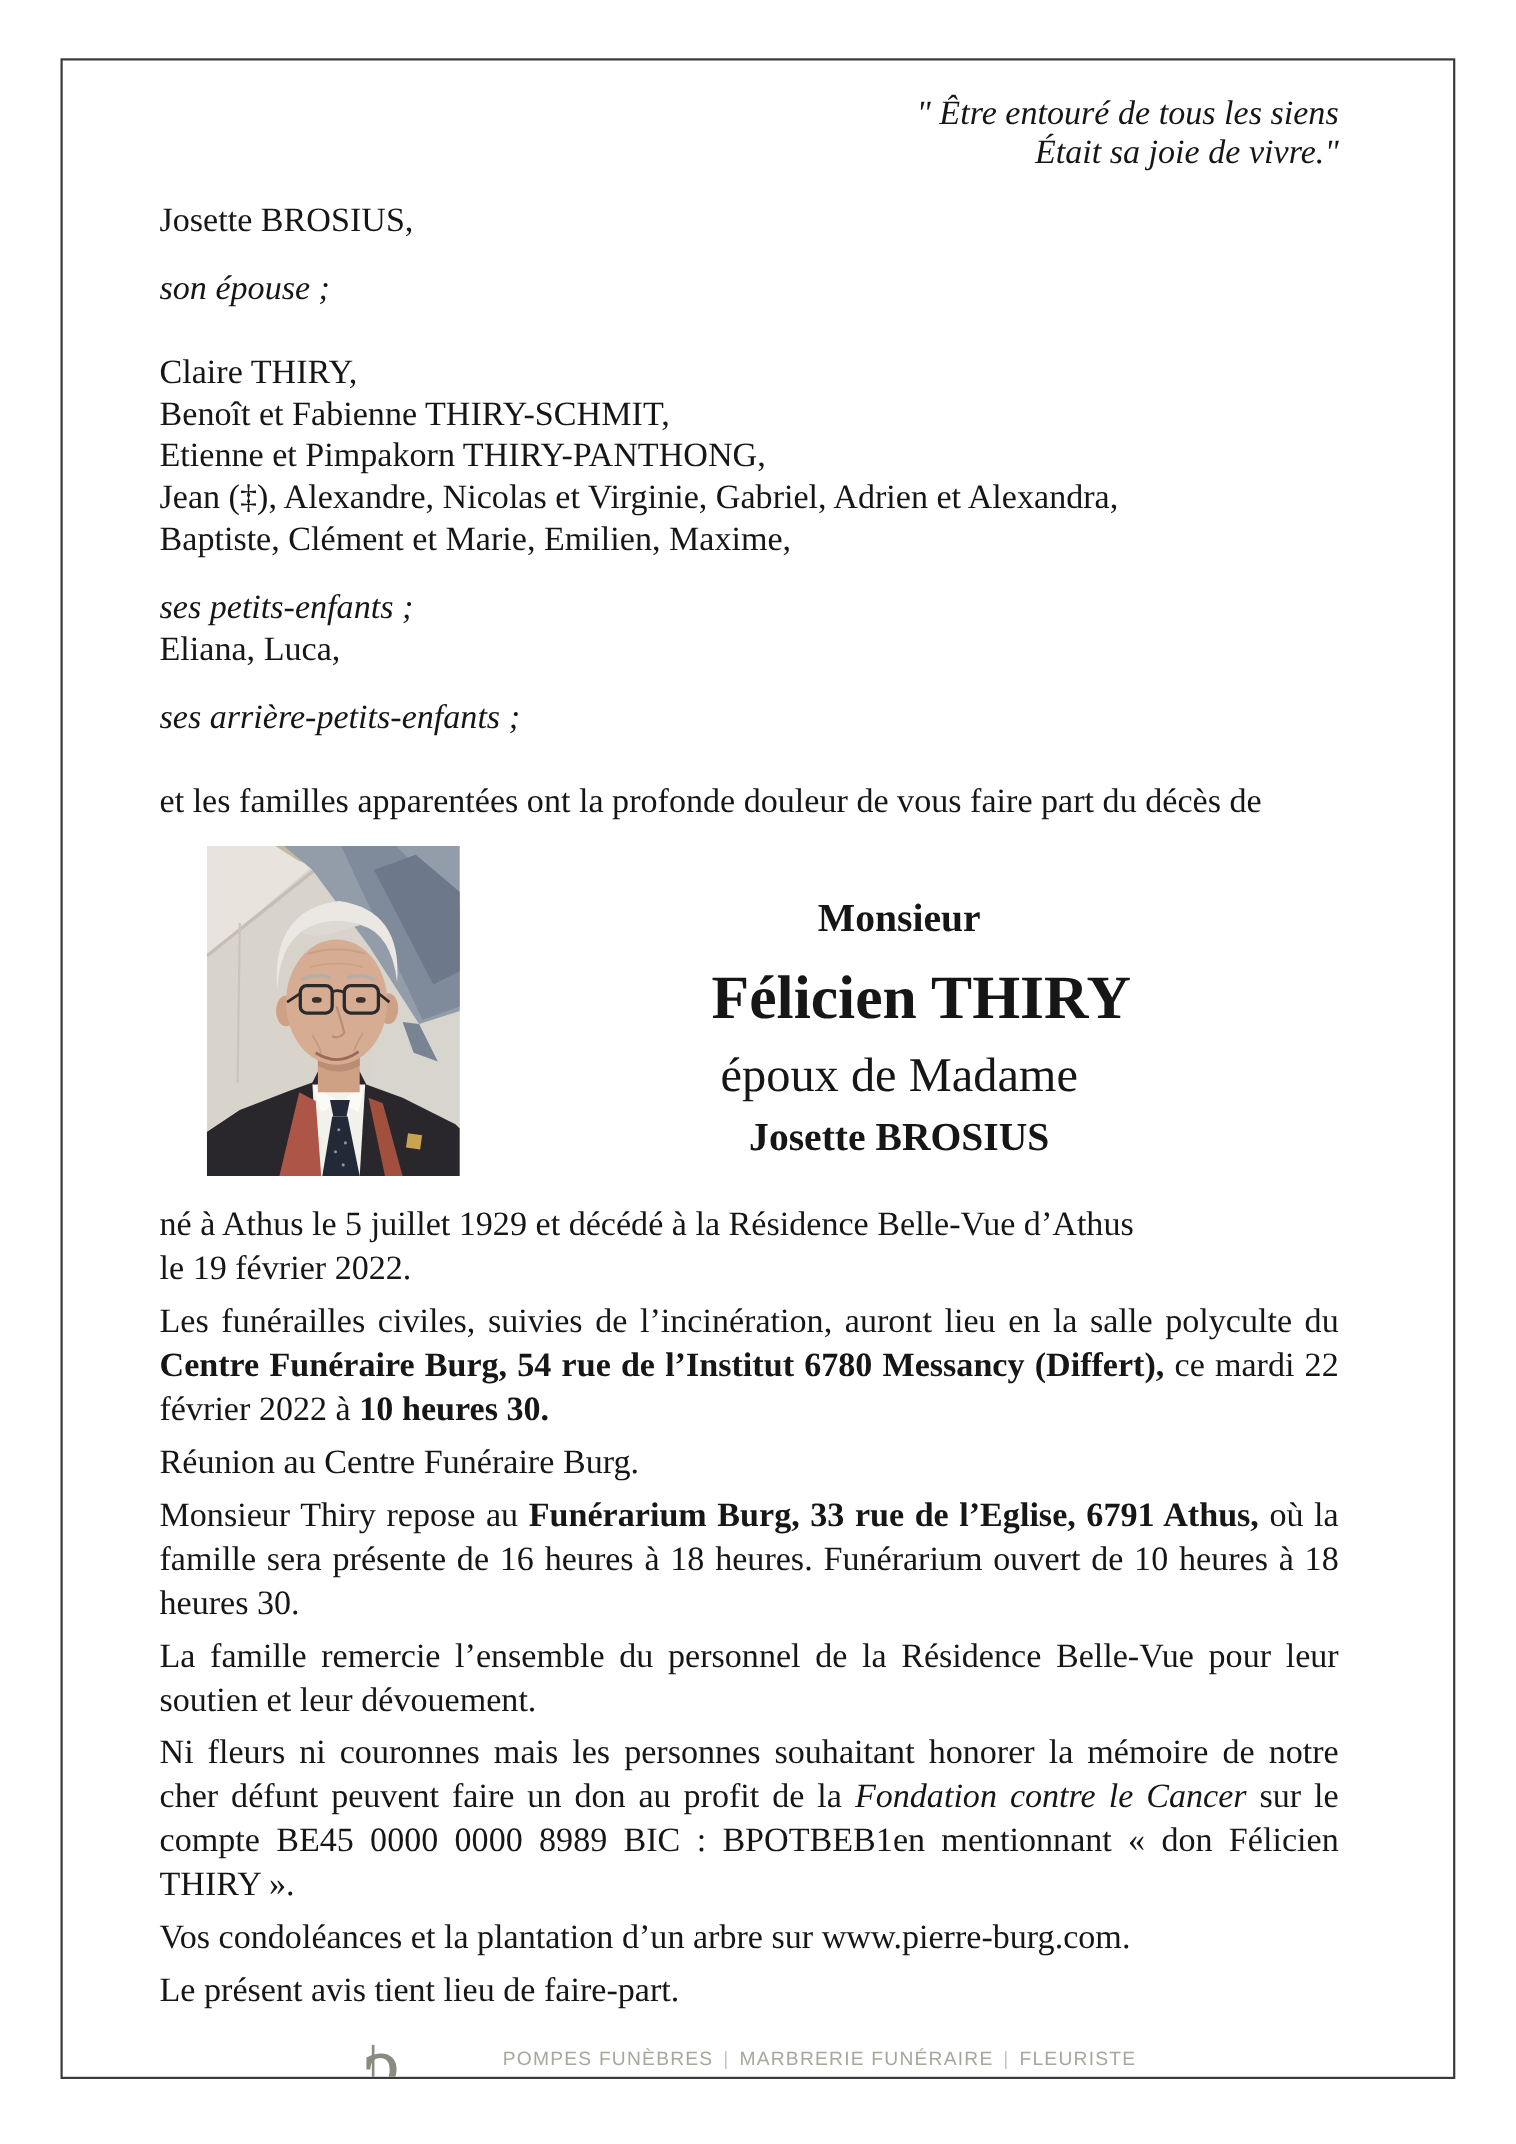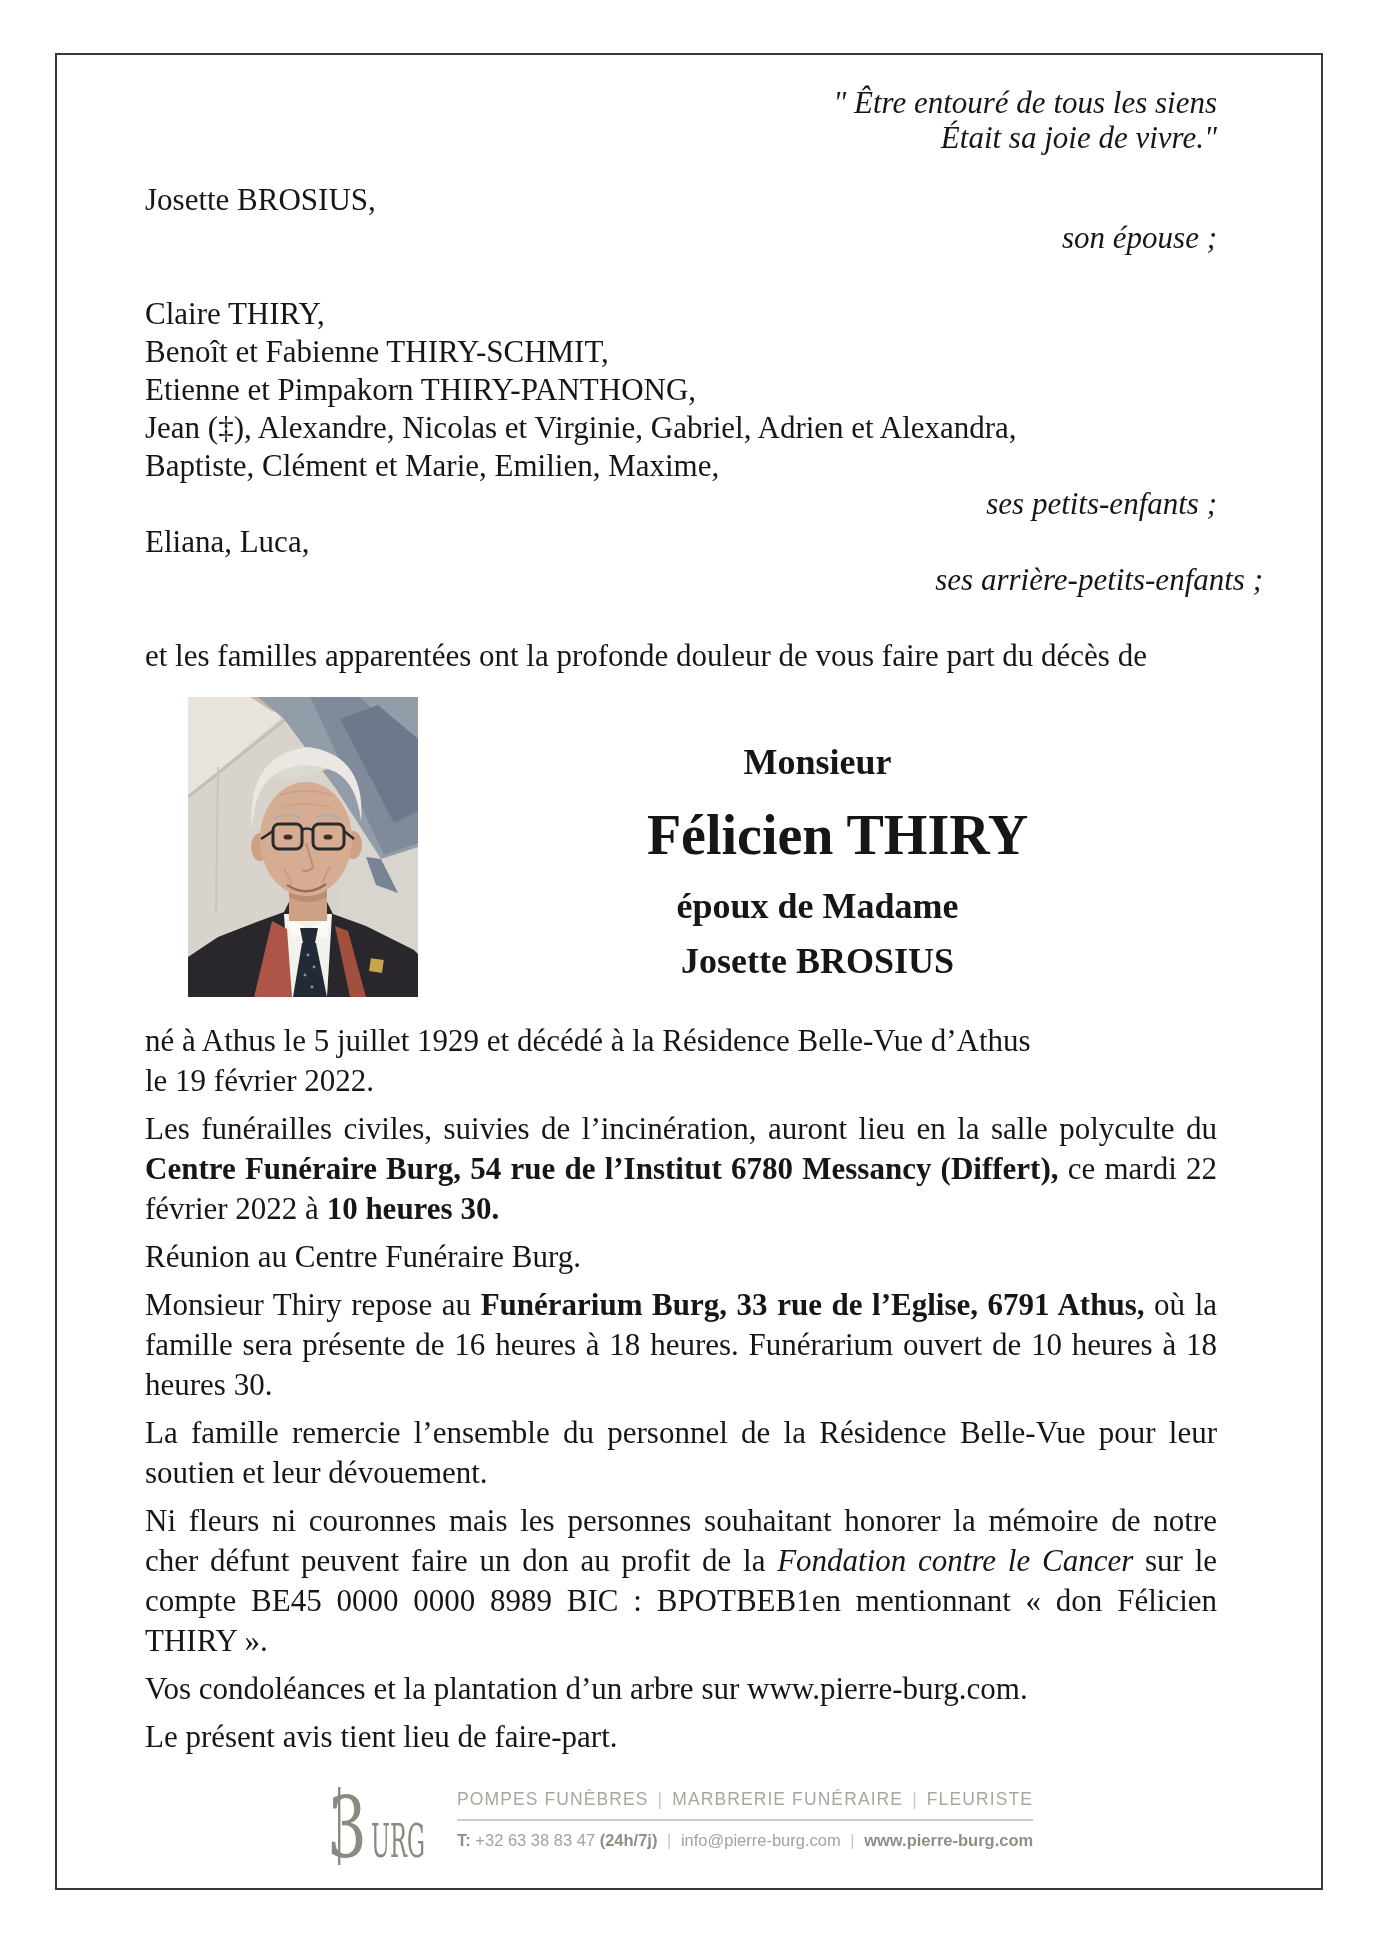--- a/index.html
+++ b/index.html
@@ -7,31 +7,31 @@
         font-family:"Liberation Serif", serif;color:#161616;overflow:hidden;}
   .frame{position:absolute;left:55px;top:53px;width:1268px;height:1837px;
          border:2px solid #3a3a3a;box-sizing:border-box;}
   .content{height:100%;box-sizing:border-box;padding:0 104px 0 88px;overflow:hidden;}
 
   .quote{margin-top:30px;text-align:right;font-style:italic;
          font-size:31px;line-height:35px;}
 
   .names{margin-top:26px;}
   .line{font-size:31px;line-height:38px;}
-  .role-line{text-align:right;font-style:italic;}
+  .role-line{text-align:left;font-style:italic;margin-top:24px;}
   .role-line.arriere{margin-right:-46px;}
   .gap{height:38px;}
   .intro{}
 
   .deceased-row{display:flex;margin-top:22px;}
   .photo-svg{flex:none;display:block;width:230px;height:300px;margin-left:43px;}
   .title-block{flex:1;text-align:center;padding-top:4px;}
   .t-monsieur{font-size:36px;font-weight:700;line-height:62px;margin-top:30px;}
   .t-name{font-size:56px;font-weight:700;line-height:84px;padding-left:40px;}
-  .t-epoux{font-size:36px;font-weight:700;line-height:58px;}
+  .t-epoux{font-size:44px;font-weight:400;line-height:58px;}
   .t-spouse{font-size:36px;font-weight:700;line-height:52px;}
 
   .body-text{margin-top:24px;}
   .para{font-size:31px;line-height:40px;text-align:justify;margin:0 0 8px 0;}
 
   .footer{display:flex;margin-top:26px;font-family:"Liberation Sans", sans-serif;}
   .logo-svg{flex:none;margin-left:180px;width:102px;height:88px;display:block;}
   .footer-text{margin-left:30px;width:576px;padding-top:6px;color:#a3a399;}
   .services{font-size:17.5px;letter-spacing:1.1px;color:#a7a79d;white-space:nowrap;}
   .services .sep{color:#c6c6be;padding:0 9px;}

